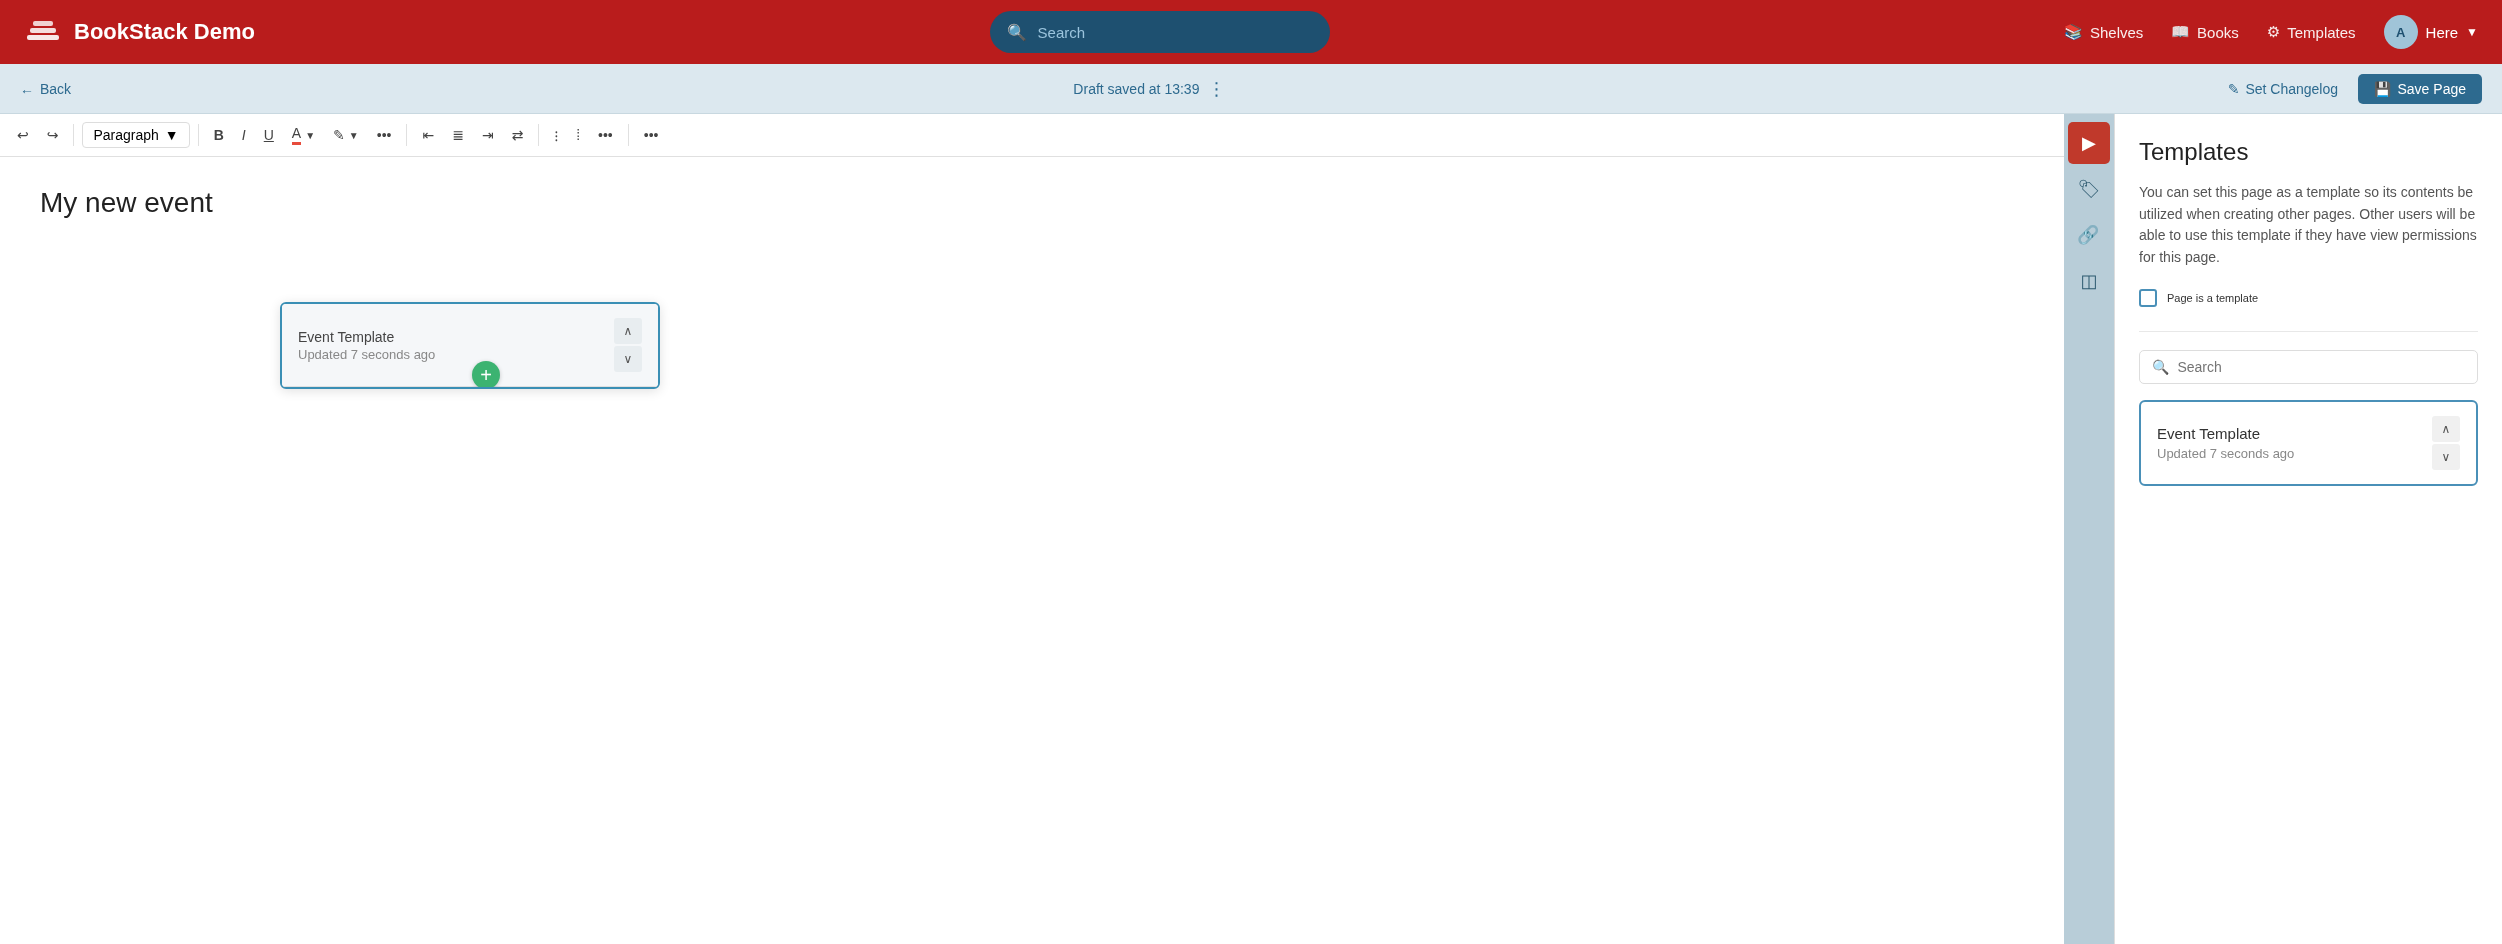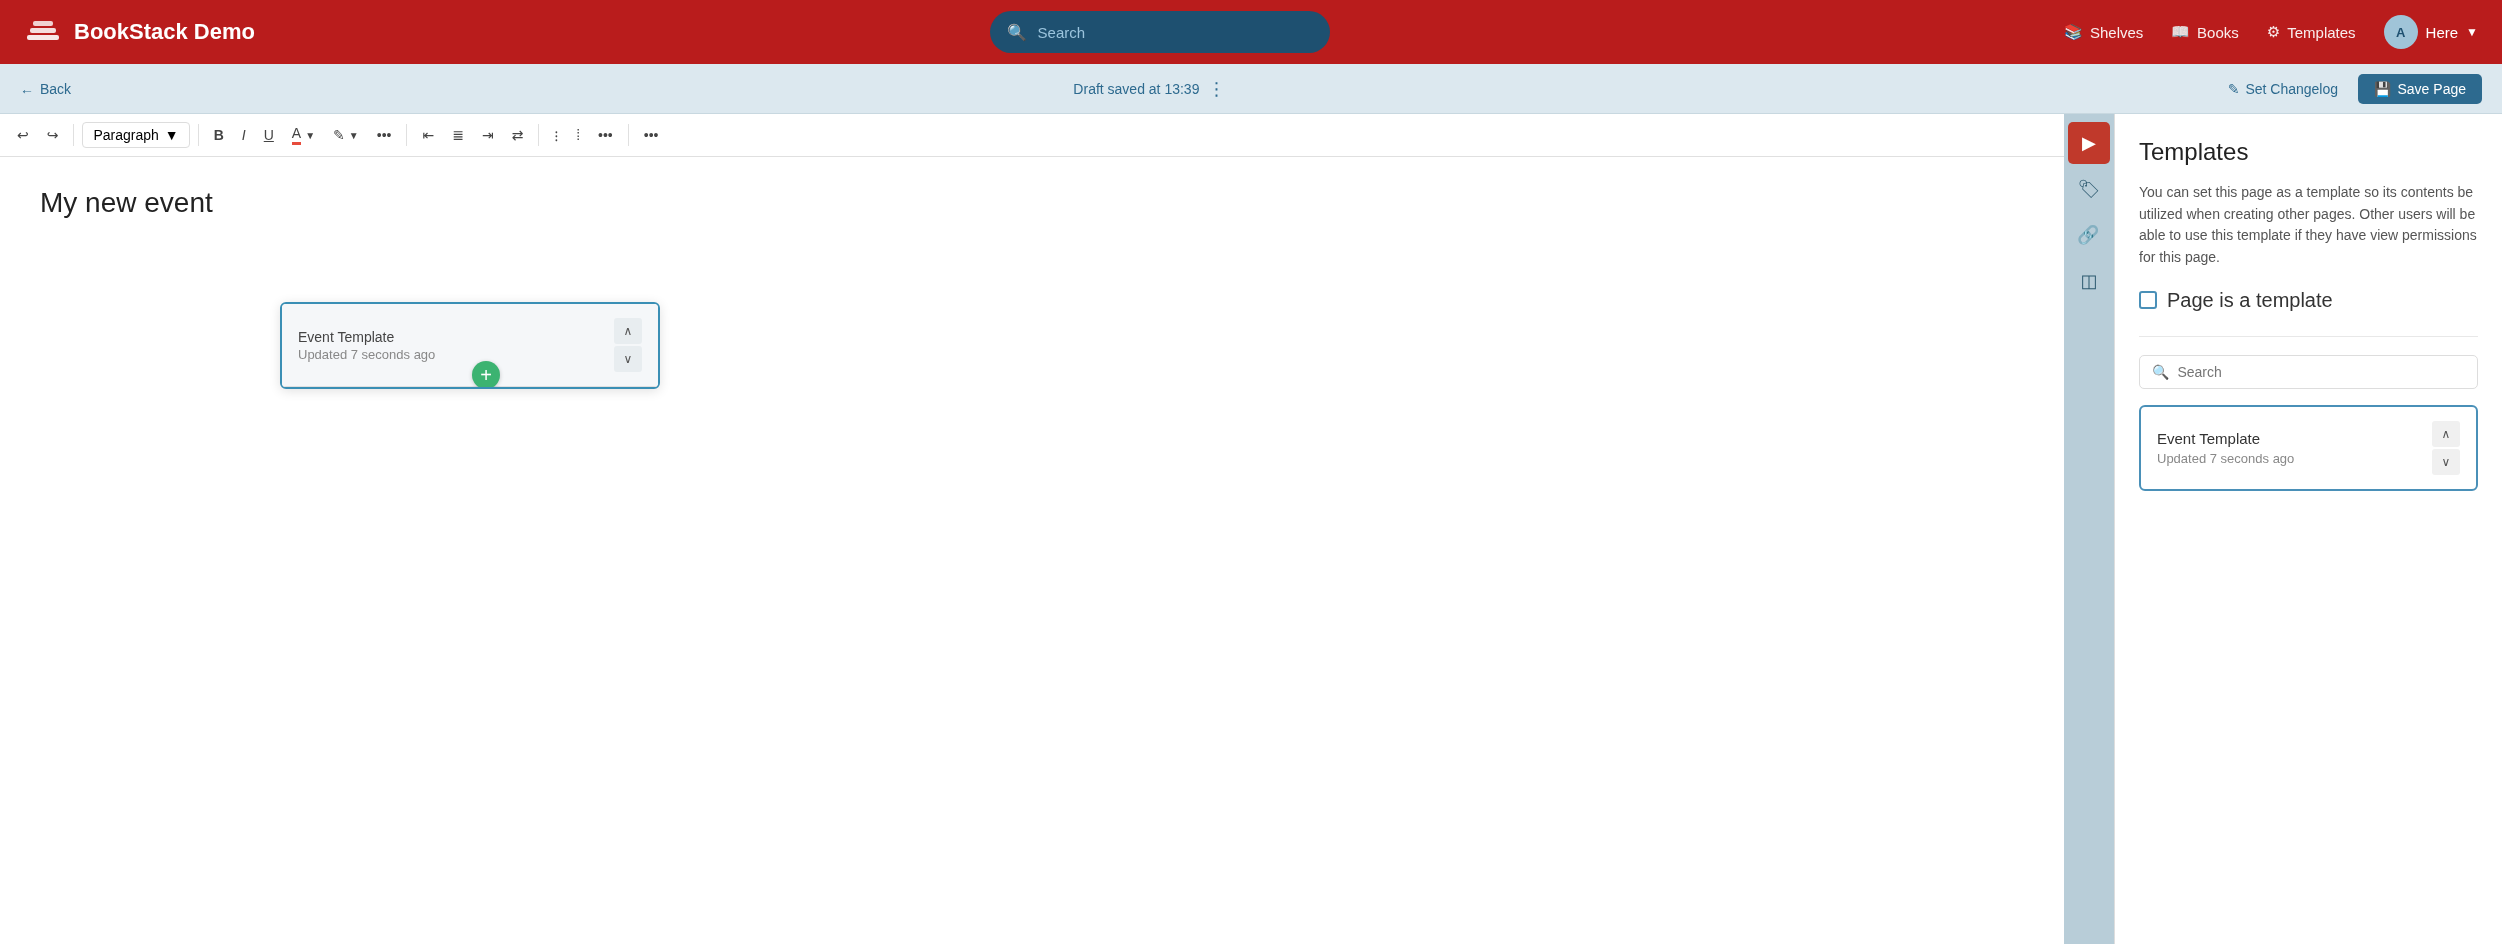--- a/index.html
+++ b/index.html
@@ -327,21 +327,21 @@
     .template-checkbox {
       width: 18px;
       height: 18px;
       border: 2px solid #4a90b8;
       border-radius: 3px;
       background: white;
       cursor: pointer;
       flex-shrink: 0;
     }
     .checkbox-label {
-      font-size: 20px;
+      font-size: 11px;
       color: #333;
     }
     .panel-divider {
       border: none;
       border-top: 1px solid #e8e8e8;
       margin: 8px 0 18px 0;
     }
     .panel-search {
       display: flex;
       align-items: center;

